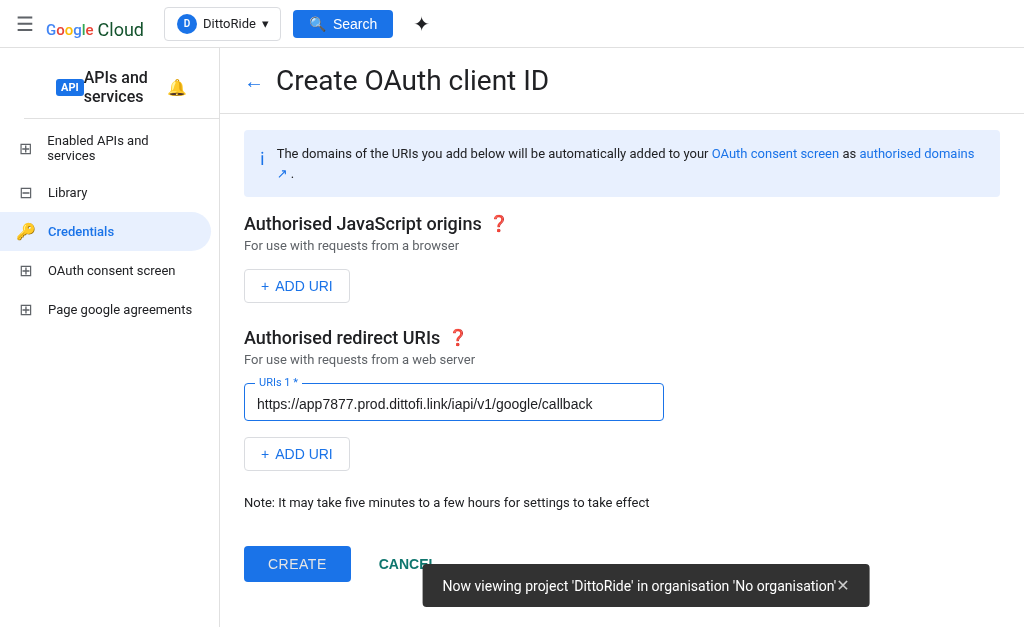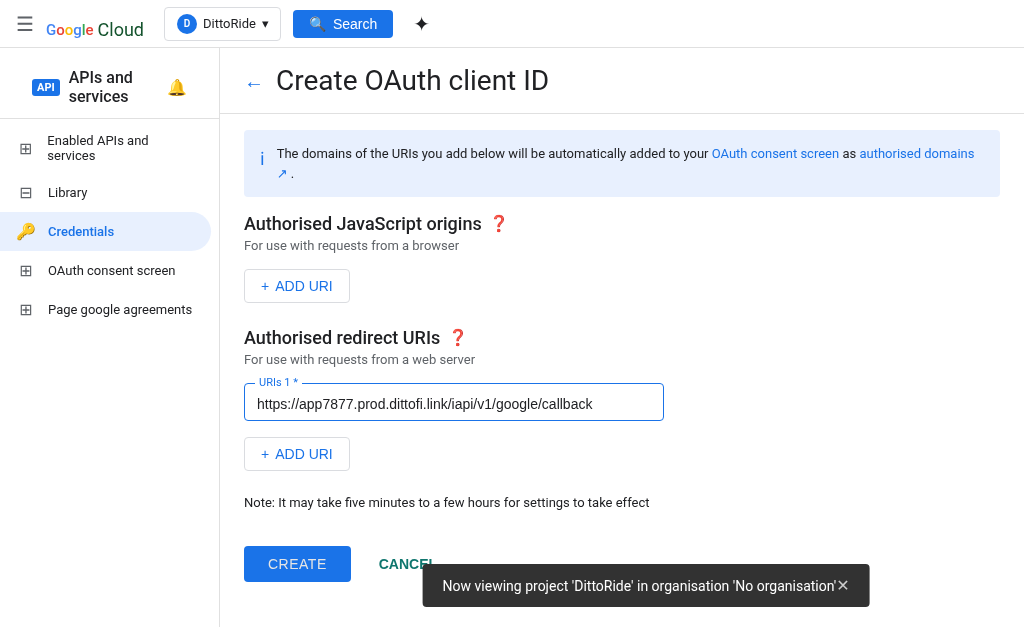--- a/index.html
+++ b/index.html
@@ -31,22 +31,22 @@
       padding: 6px 16px; cursor: pointer; font-size: 14px;
     }
     .gemini-icon { font-size: 20px; color: #202124; cursor: pointer; margin-left: 8px; }
 
     
     .main-layout { display: flex; height: calc(627px - 48px); }
 
     
     .sidebar { width: 220px; border-right: 1px solid #e0e0e0; background: #fff; padding-top: 8px; flex-shrink: 0; overflow-y: auto; }
     .sidebar-header {
-      display: flex; align-items: center; gap: 9px; padding: 12px 32px;
-      font-size: 16px; font-weight: 500; color: #202124; border-bottom: 1px solid #e0e0e0; margin-bottom: 4px;
+      display: flex; align-items: center; gap: 0; padding: 12px 32px;
+      font-size: 16px; font-weight: 500; color: #202124; border-bottom: 1px solid #e0e0e0; margin-bottom: 4px; margin-left: 24px;
     }
     .api-badge {
       background: #1a73e8; color: white; font-size: 11px; font-weight: 700;
       padding: 2px 5px; border-radius: 3px;
     }
     .sidebar-bell { color: #5f6368; font-size: 16px; margin-left: auto; cursor: pointer; }
     .sidebar-item {
       display: flex; align-items: center; gap: 12px; padding: 10px 16px;
       cursor: pointer; color: #202124; font-size: 13px; border-radius: 0 24px 24px 0;
       margin-right: 8px;

